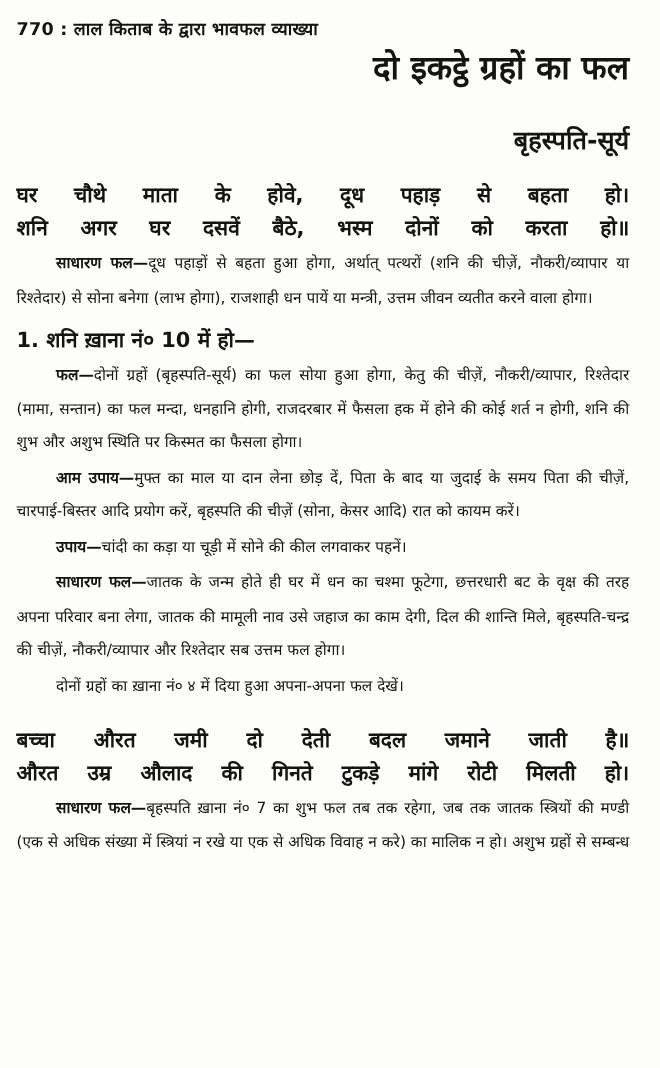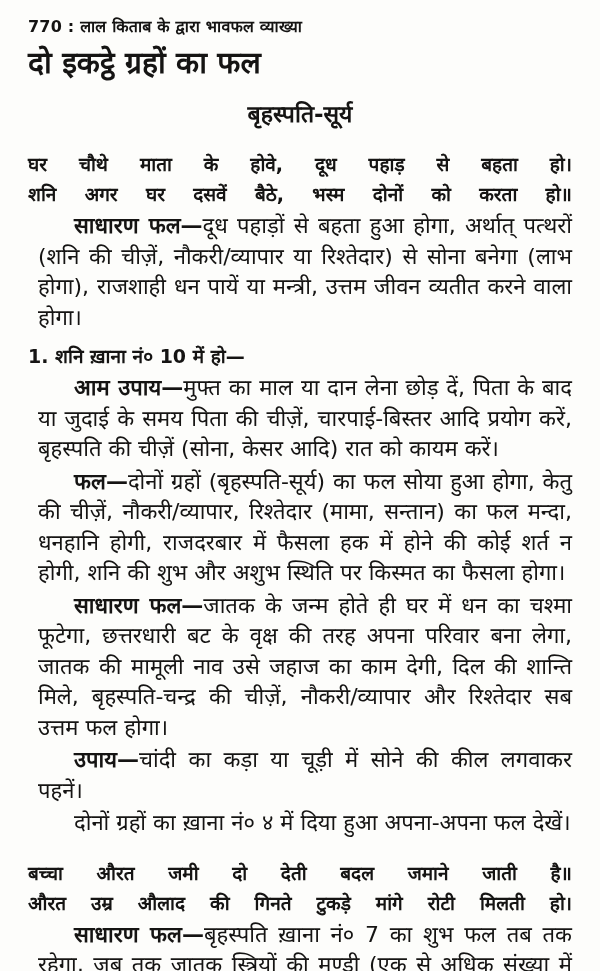--- a/index.html
+++ b/index.html
@@ -9,58 +9,57 @@
     height: 971px;
     overflow: hidden;
     background: #fdfdfb;
     color: #151413;
     font-family: "DejaVu Sans", sans-serif;
     -webkit-font-smoothing: antialiased;
   }
   .page {
     width: 600px;
     height: 971px;
-    padding: 14px 28px 10px 28px;
+    padding: 14px 28px 10px 15px;
   }
   .running-header {
     font-size: 16px;
     font-weight: 700;
     line-height: 26px;
     letter-spacing: 0.2px;
   }
   .page-title {
-    text-align: left;
+    text-align: right;
     font-size: 30px;
     font-weight: 800;
     line-height: 42px;
     margin-top: 2px;
   }
   .section-heading {
-    text-align: center;
+    text-align: right;
     font-size: 23px;
     font-weight: 800;
     line-height: 32px;
-    margin-top: 14px;
+    margin-top: 28px;
   }
   .verse { margin-top: 19px; }
   .verse-line {
     font-size: 19px;
     font-weight: 700;
     line-height: 30px;
     text-align: justify;
     text-align-last: justify;
     white-space: normal;
   }
   .para {
-    font-size: 22px;
+    font-size: 14px;
     line-height: 30.5px;
     text-align: justify;
     text-indent: 36px;
     margin-top: 2px;
-    margin-left: 10px;
   }
   .para .lbl { font-weight: 800; }
   .subheading {
     font-size: 19px;
     font-weight: 800;
     line-height: 30px;
     margin-top: 8px;
   }
 </style>
 </head>
@@ -73,27 +72,27 @@
   <h1 class="page-title">दो इकट्ठे ग्रहों का फल</h1>
 
   <section>
     <h2 class="section-heading">बृहस्पति-सूर्य</h2>
     <div class="verse">
       <div class="verse-line">घर चौथे माता के होवे, दूध पहाड़ से बहता हो।</div>
       <div class="verse-line">शनि अगर घर दसवें बैठे, भस्म दोनों को करता हो॥</div>
     </div>
     <p class="para"><span class="lbl">साधारण फल—</span><span>दूध पहाड़ों से बहता हुआ होगा, अर्थात् पत्थरों (शनि की चीज़ें, नौकरी/व्यापार या रिश्तेदार) से सोना बनेगा (लाभ होगा), राजशाही धन पायें या मन्त्री, उत्तम जीवन व्यतीत करने वाला होगा।</span></p>
     <div class="subheading">1. शनि ख़ाना नं० 10 में हो—</div>
+    <p class="para"><span class="lbl">फल—</span><span>दोनों ग्रहों (बृहस्पति-सूर्य) का फल सोया हुआ होगा, केतु की चीज़ें, नौकरी/व्यापार, रिश्तेदार (मामा, सन्तान) का फल मन्दा, धनहानि होगी, राजदरबार में फैसला हक में होने की कोई शर्त न होगी, शनि की शुभ और अशुभ स्थिति पर किस्मत का फैसला होगा।</span></p>
     <p class="para"><span class="lbl">आम उपाय—</span><span>मुफ्त का माल या दान लेना छोड़ दें, पिता के बाद या जुदाई के समय पिता की चीज़ें, चारपाई-बिस्तर आदि प्रयोग करें, बृहस्पति की चीज़ें (सोना, केसर आदि) रात को कायम करें।</span></p>
-    <p class="para"><span class="lbl">फल—</span><span>दोनों ग्रहों (बृहस्पति-सूर्य) का फल सोया हुआ होगा, केतु की चीज़ें, नौकरी/व्यापार, रिश्तेदार (मामा, सन्तान) का फल मन्दा, धनहानि होगी, राजदरबार में फैसला हक में होने की कोई शर्त न होगी, शनि की शुभ और अशुभ स्थिति पर किस्मत का फैसला होगा।</span></p>
   </section>
 
   <section>
+    <p class="para"><span class="lbl">उपाय—</span><span>चांदी का कड़ा या चूड़ी में सोने की कील लगवाकर पहनें।</span></p>
     <p class="para"><span class="lbl">साधारण फल—</span><span>जातक के जन्म होते ही घर में धन का चश्मा फूटेगा, छत्तरधारी बट के वृक्ष की तरह अपना परिवार बना लेगा, जातक की मामूली नाव उसे जहाज का काम देगी, दिल की शान्ति मिले, बृहस्पति-चन्द्र की चीज़ें, नौकरी/व्यापार और रिश्तेदार सब उत्तम फल होगा।</span></p>
-    <p class="para"><span class="lbl">उपाय—</span><span>चांदी का कड़ा या चूड़ी में सोने की कील लगवाकर पहनें।</span></p>
     <p class="para">दोनों ग्रहों का ख़ाना नं० ४ में दिया हुआ अपना-अपना फल देखें।</p>
   </section>
 
   <section>
     <div class="verse">
       <div class="verse-line">बच्चा औरत जमी दो देती बदल जमाने जाती है॥</div>
       <div class="verse-line">औरत उम्र औलाद की गिनते टुकड़े मांगे रोटी मिलती हो।</div>
     </div>
     <p class="para"><span class="lbl">साधारण फल—</span><span>बृहस्पति ख़ाना नं० 7 का शुभ फल तब तक रहेगा, जब तक जातक स्त्रियों की मण्डी (एक से अधिक संख्या में स्त्रियां न रखे या एक से अधिक विवाह न करे) का मालिक न हो। अशुभ ग्रहों से सम्बन्ध</span></p>
   </section>

